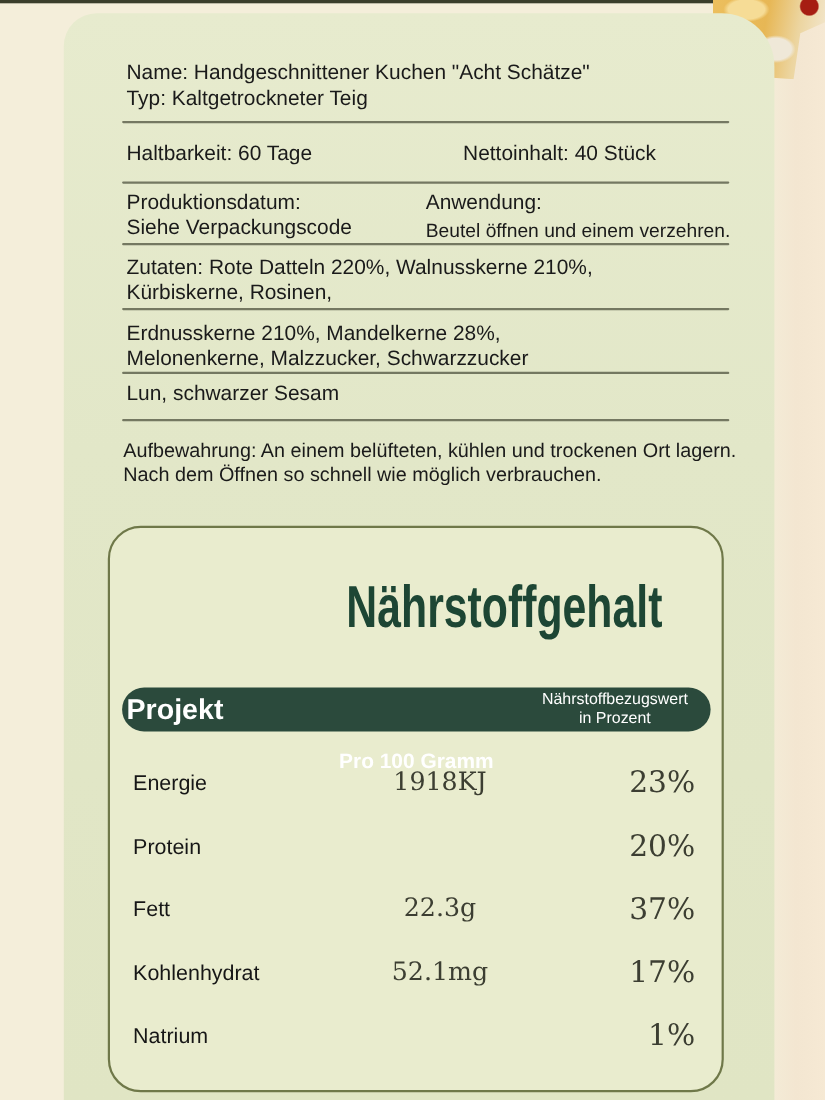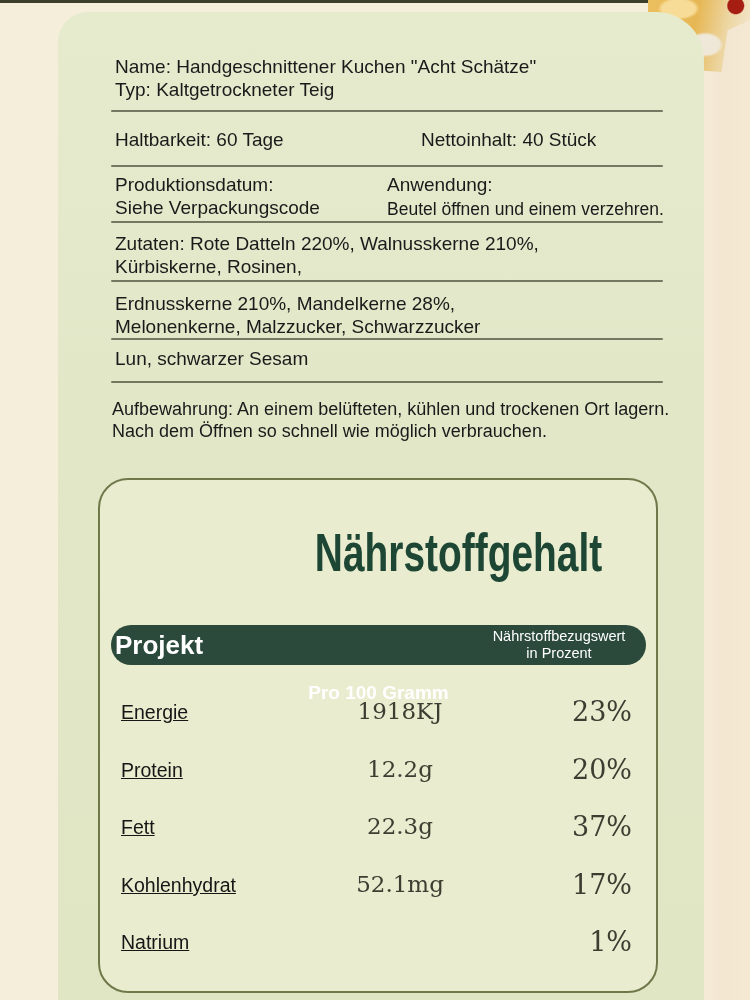--- a/index.html
+++ b/index.html
@@ -69,21 +69,20 @@
     text-align:center;color:#fff;font-size:19px;font-weight:600;margin-top:48px;
   }
   .hcol3{
     position:absolute;right:6px;top:3px;width:162px;
     text-align:center;color:#fff;font-size:14.5px;line-height:17px;
   }
   .nrow{position:absolute;left:98px;width:560px;height:34px;}
   .nrow .lab{
     position:absolute;left:23px;top:3px;font-size:19.5px;color:#161616;
     white-space:nowrap;
-    text-decoration:underline;
   }
   .nrow .val{
     position:absolute;left:182px;width:240px;top:0;text-align:center;
     font-family:"DejaVu Serif", serif;font-size:23px;color:#3c3e32;
     white-space:nowrap;
   }
   .nrow .pct{
     position:absolute;left:422px;width:112px;top:-2px;text-align:right;
     font-family:"DejaVu Serif", serif;font-size:27px;color:#3c3e32;
     white-space:nowrap;
@@ -148,21 +147,20 @@
     </div>
   </div>
 
   <div class="nrow" style="top:698px">
     <div class="lab">Energie</div>
     <div class="val">1918KJ</div>
     <div class="pct">23%</div>
   </div>
   <div class="nrow" style="top:756px">
     <div class="lab">Protein</div>
-    <div class="val">12.2g</div>
     <div class="pct">20%</div>
   </div>
   <div class="nrow" style="top:813px">
     <div class="lab">Fett</div>
     <div class="val">22.3g</div>
     <div class="pct">37%</div>
   </div>
   <div class="nrow" style="top:871px">
     <div class="lab">Kohlenhydrat</div>
     <div class="val">52.1mg</div>

